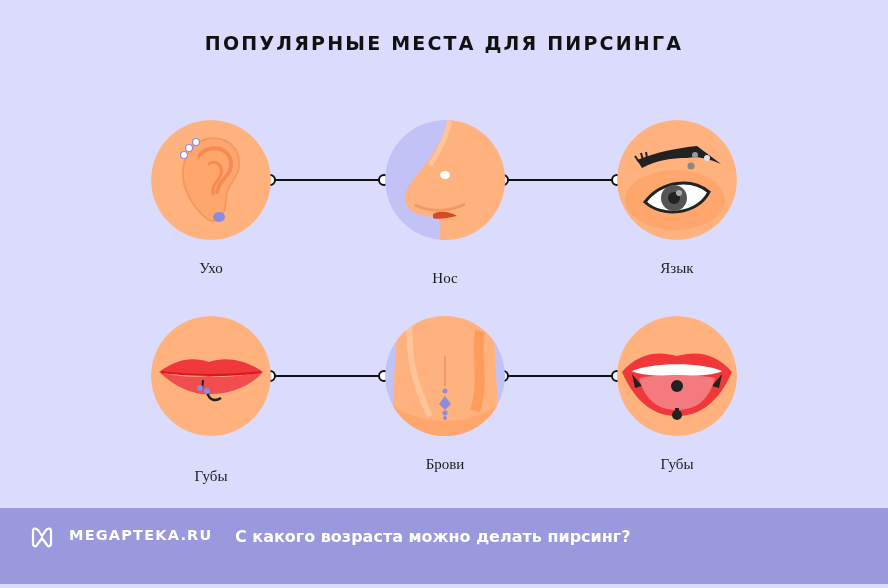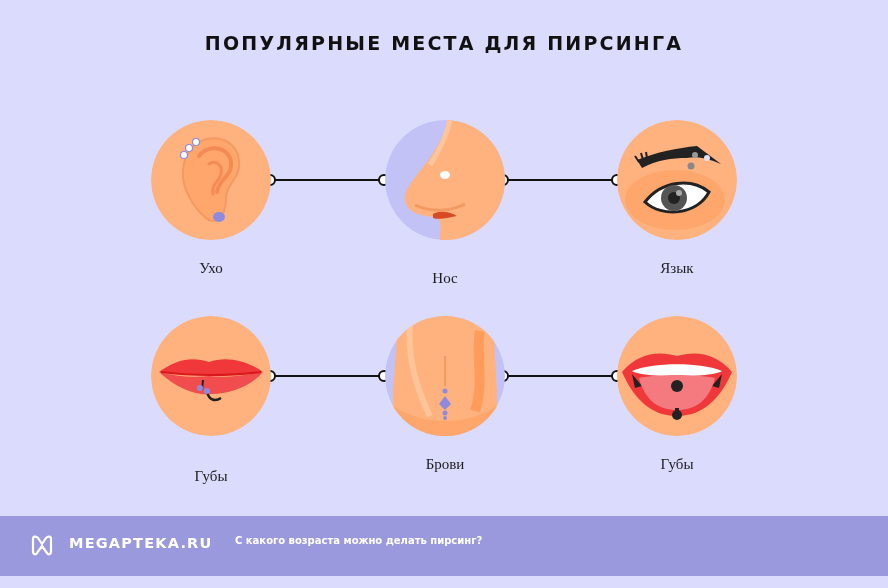--- a/index.html
+++ b/index.html
@@ -15,31 +15,31 @@
   .label {
     position: absolute; width: 160px; text-align: center; font-size: 15px; color: #1c1c1c;
     font-family: Liberation Serif, serif;
   }
   .connector { position: absolute; height: 2px; background: #111; }
   .dot {
     position: absolute; width: 12px; height: 12px; border-radius: 50%;
     background: #fff; border: 2px solid #111;
   }
   .footer {
-    position: absolute; left: 0; right: 0; bottom: 12px; height: 60px; background: #9b99de;
+    position: absolute; left: 0; right: 0; bottom: 4px; height: 76px; background: #9b99de;
     display: flex; align-items: center;
   }
   .logo { position: absolute; left: 29px; top: 19px; width: 26px; height: 22px; }
   .brand {
     position: absolute; left: 69px; top: 19px; color: #fff; font-weight: bold;
     font-size: 14.5px; letter-spacing: 1.2px; font-family: "DejaVu Sans", sans-serif;
   }
   .question {
     position: absolute; left: 235px; top: 19px; color: #fff; font-weight: bold;
-    font-size: 10px; font-family: "DejaVu Sans", sans-serif;
+    font-size: 16px; font-family: "DejaVu Sans", sans-serif;
   }
 </style>
 </head>
 <body>
 
 <div class="title">ПОПУЛЯРНЫЕ МЕСТА ДЛЯ ПИРСИНГА</div>
 
 <div class="connector" style="left:270px; top:179px; width:114px;"></div>
 <div class="dot" style="left:264px; top:174px;"></div>
 <div class="dot" style="left:378px; top:174px;"></div>

